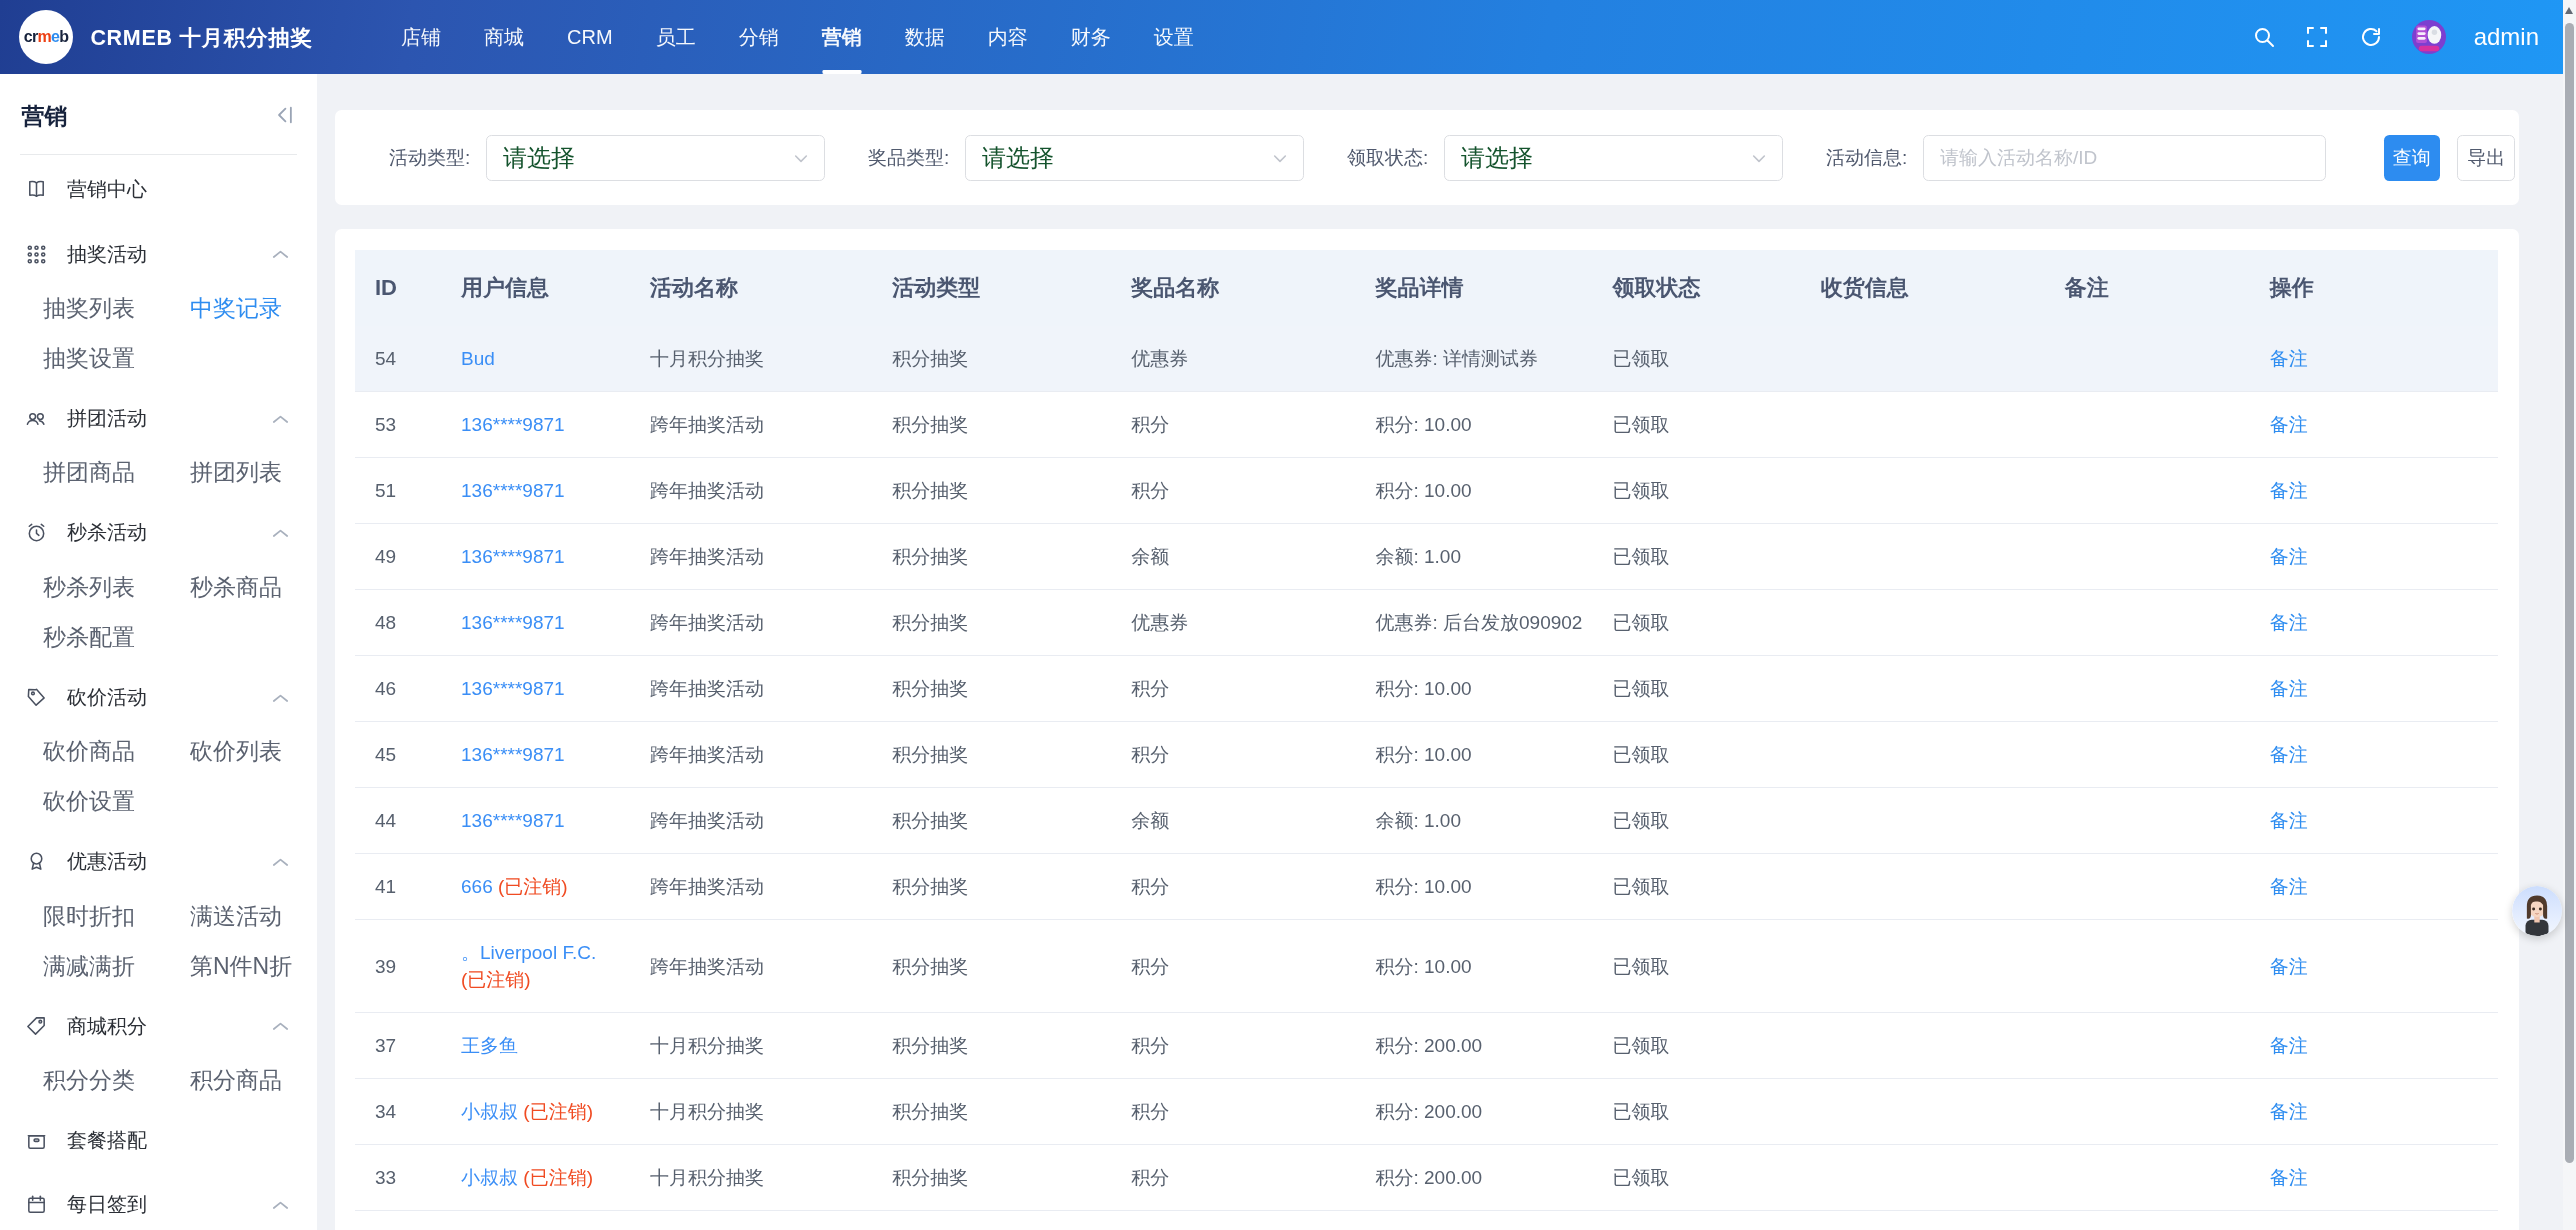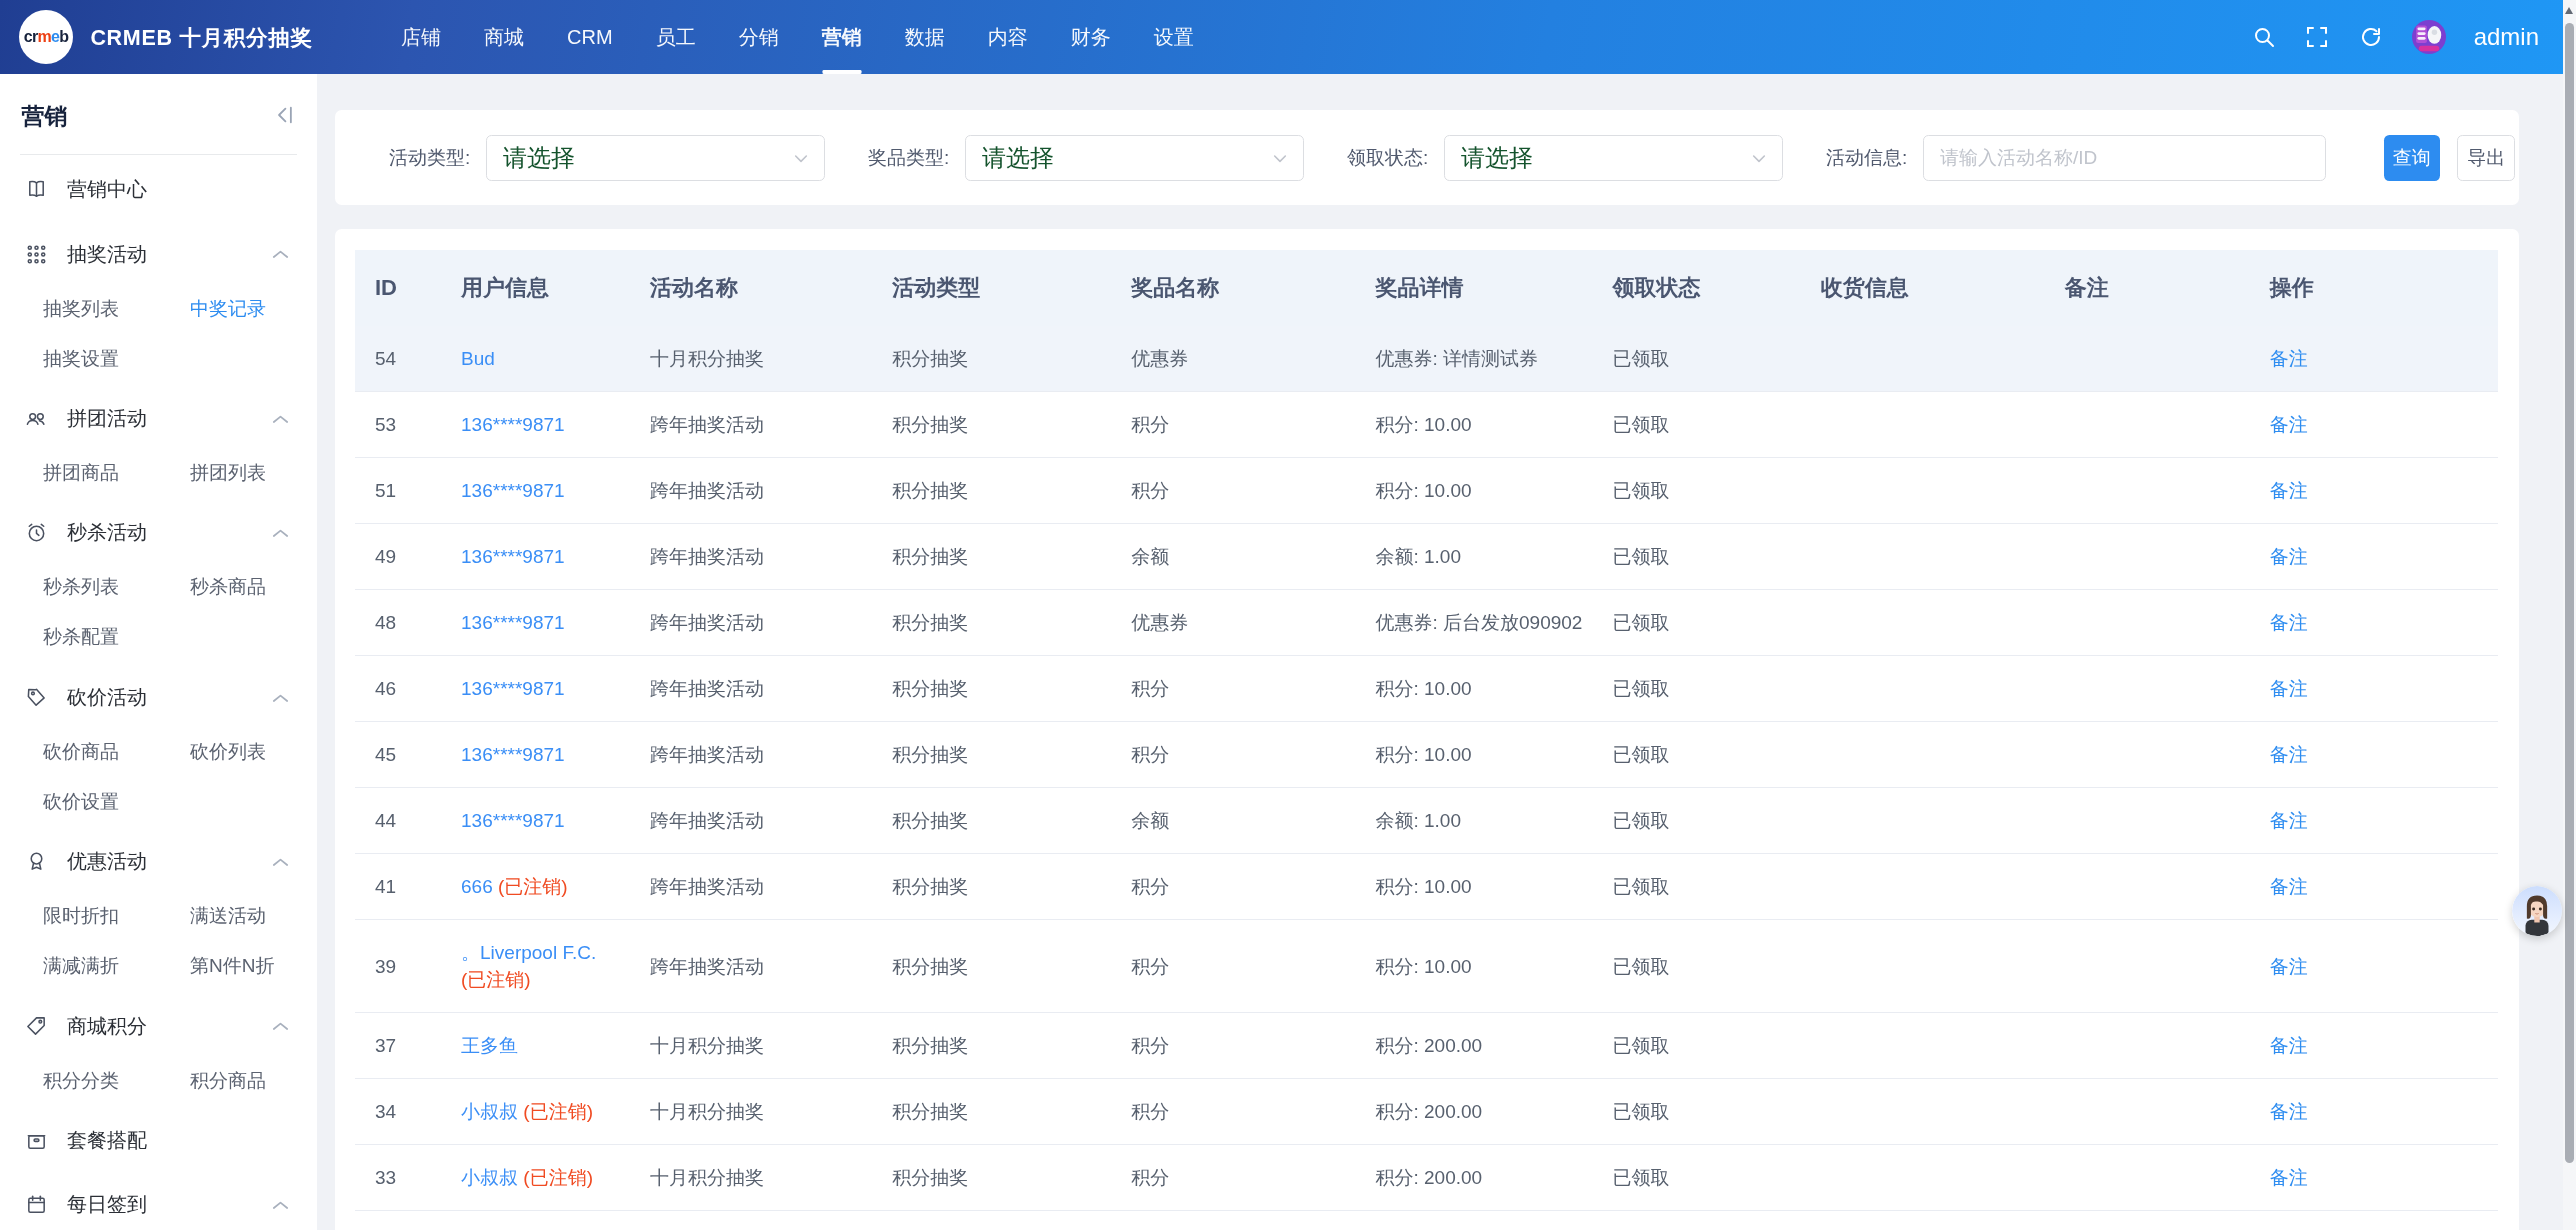--- a/index.html
+++ b/index.html
@@ -50,21 +50,21 @@
   .menu { padding-top:0; }
   .menu-section { margin-top:5.4px; }
   .menu-header {
     height:59px; display:flex; align-items:center; padding:0 24px; cursor:pointer;
   }
   .menu-header .mh-icon { width:24px; height:24px; display:flex; align-items:center; justify-content:center; }
   .menu-header .mh-label { font-size:20px; color:#2b2f36; margin-left:19px; flex:1; }
   .menu-header .mh-chevron { margin-right:2.7px; }
   .menu-children { display:grid; grid-template-columns:147px 1fr; padding-left:43px; }
   .menu-child {
-    height:50px; display:flex; align-items:center; font-size:19px; color:#5b6270; cursor:pointer;
+    height:50px; display:flex; align-items:center; font-size:23px; color:#5b6270; cursor:pointer;
   }
   .menu-child.active { color:#2d8cf0; }
   
   .main { position:absolute; left:317px; top:74px; right:13.4px; bottom:0; }
   .card { background:#fff; border-radius:6.7px; margin-left:18px; width:2184px; }
   .filter-card { margin-top:36px; height:95px; display:flex; align-items:center; }
   .filter-row { display:flex; align-items:center; width:100%; padding-left:54px; }
   .f-group { display:flex; align-items:center; margin-right:43px; }
   .f-label { width:81px; text-align:right; font-size:19px; color:#515a6e; margin-right:16px; white-space:nowrap; }
   .f-select {

